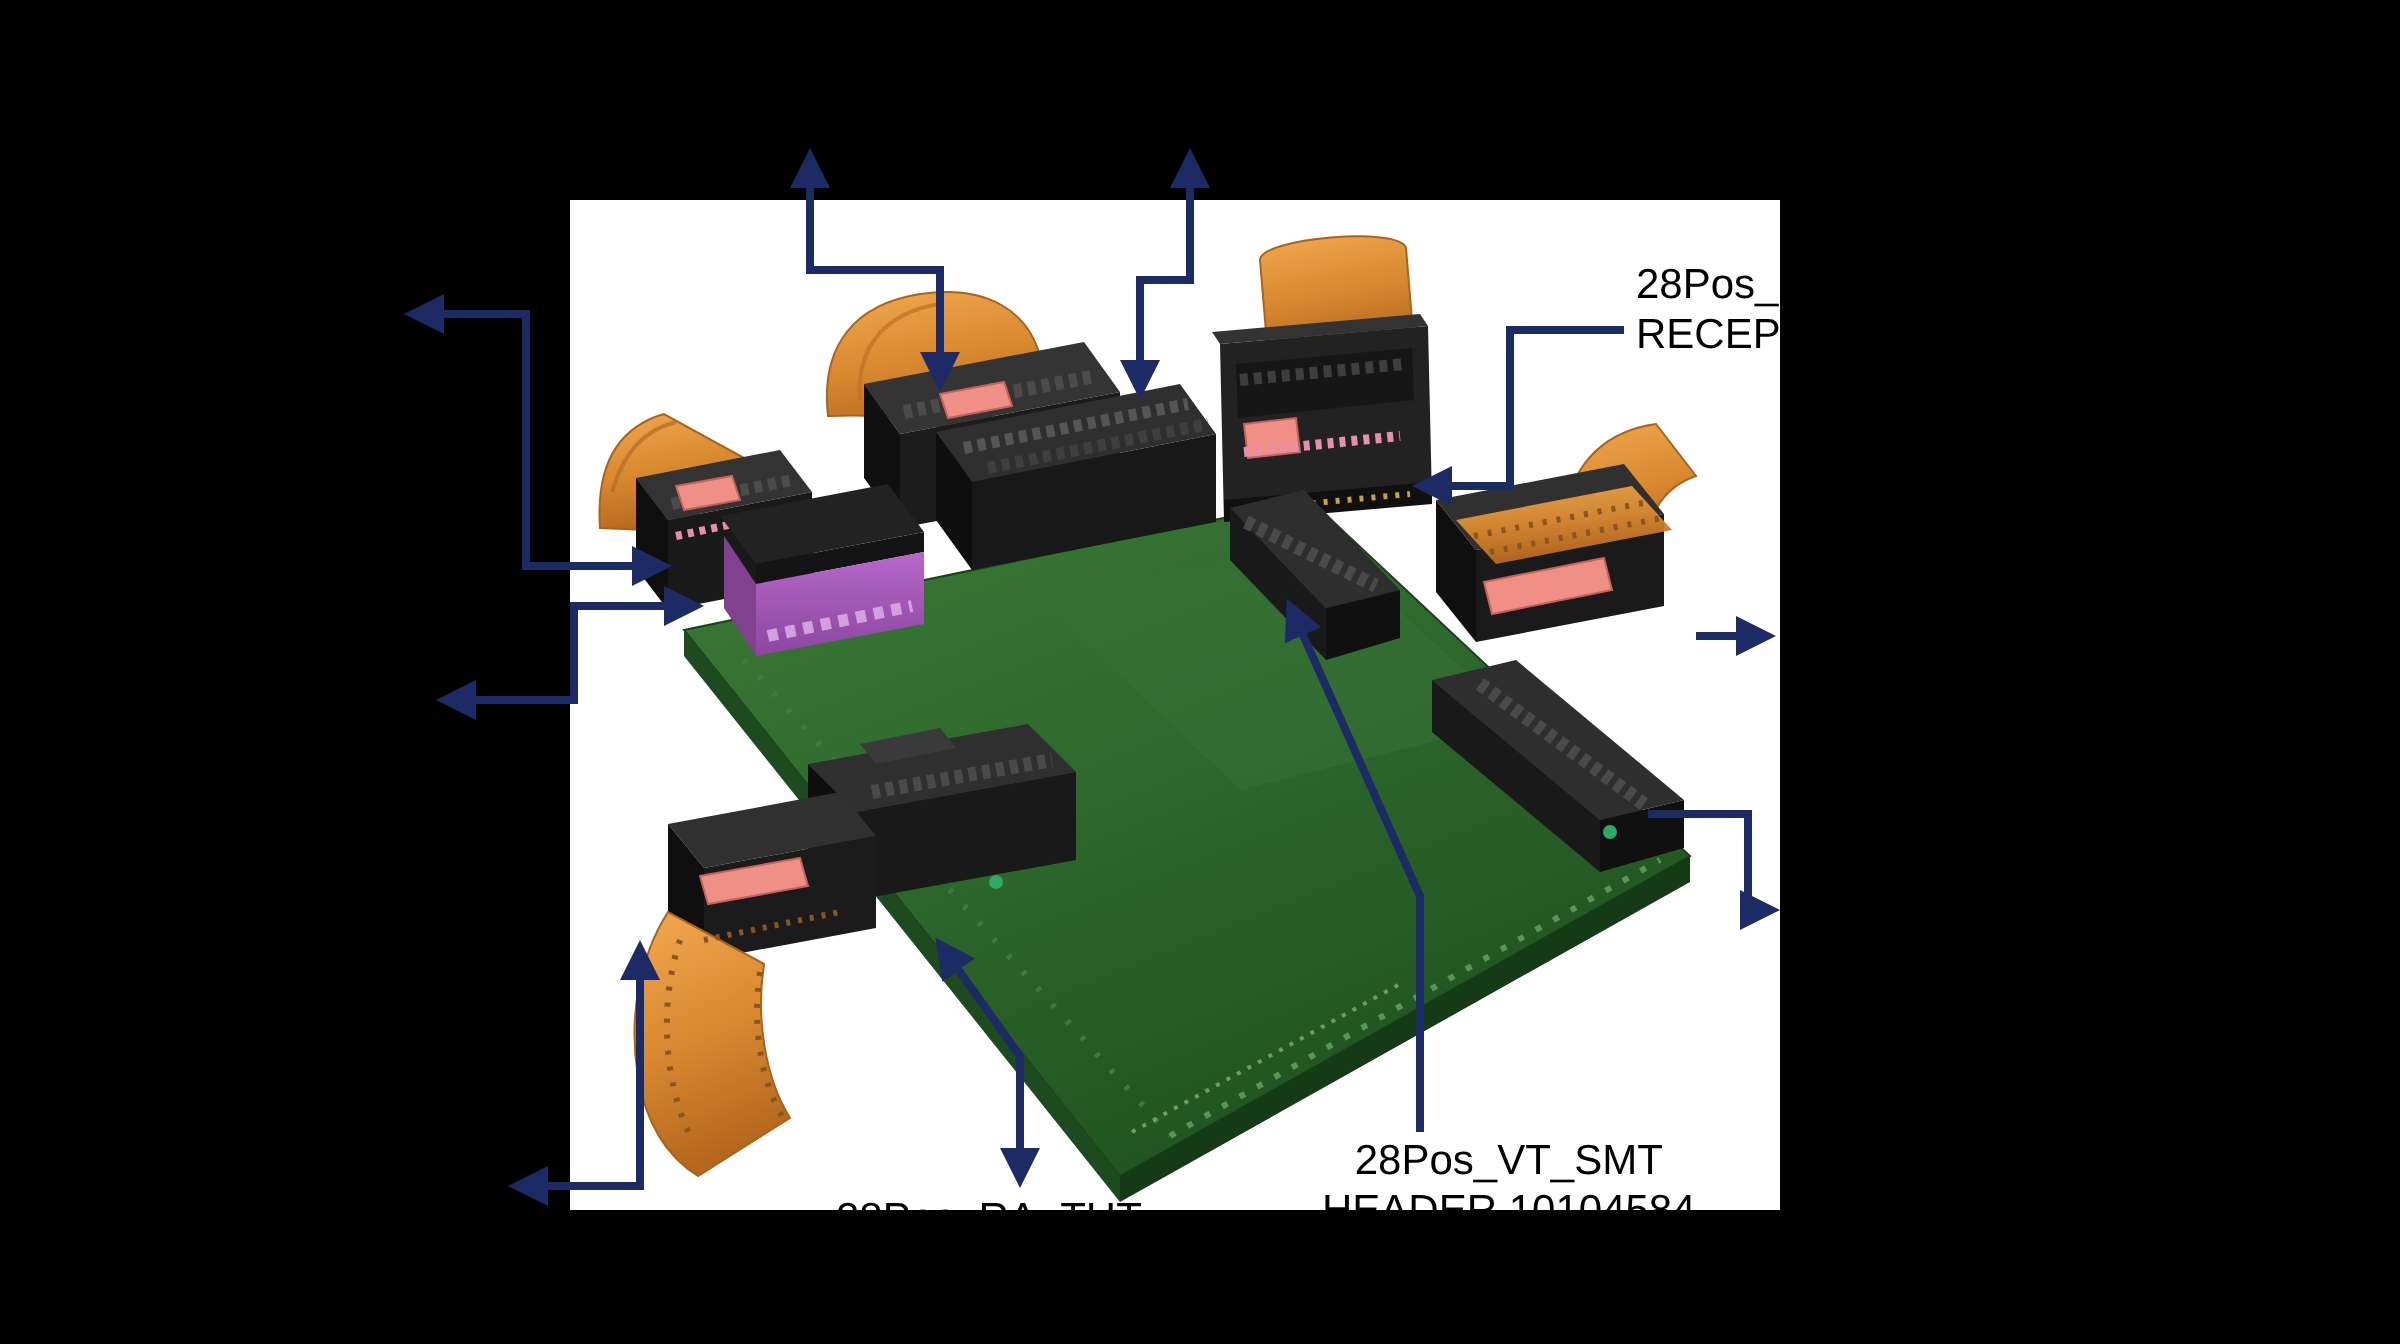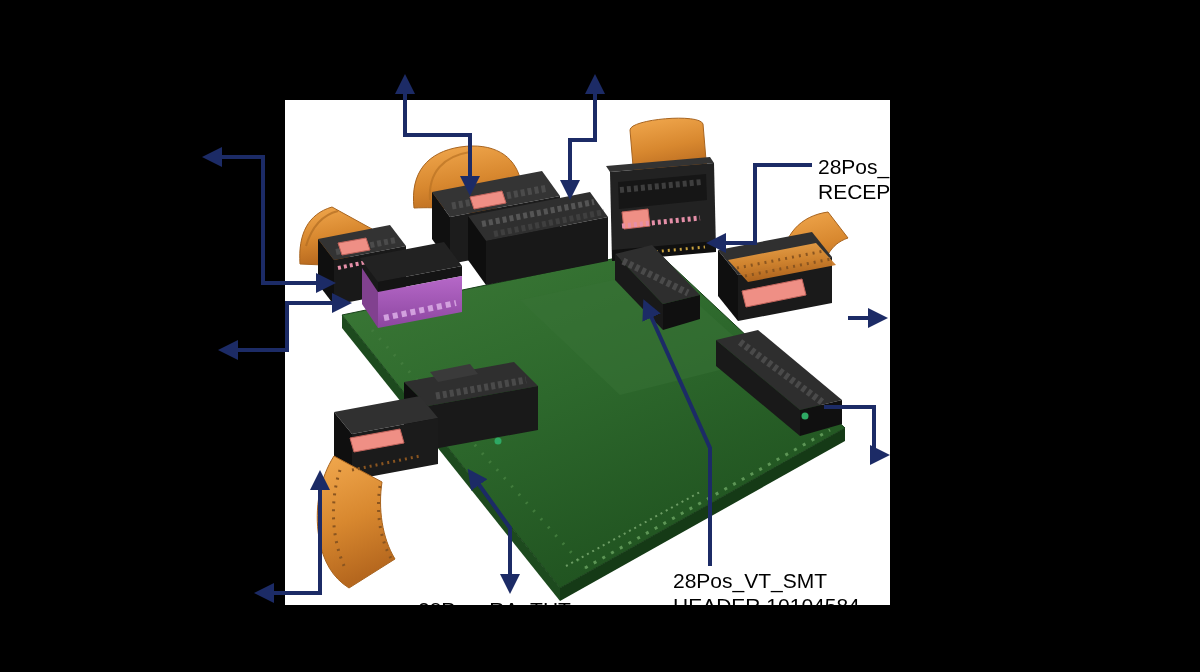--- a/index.html
+++ b/index.html
@@ -156,25 +156,25 @@
         <polyline points="812,165 755,165 755,243 710,243" class="callout" marker-end="url(#arrow)"></polyline>
         <polyline points="848,318 884,318" class="callout" marker-end="url(#arrow)"></polyline>
         <polyline points="824,407 874,407 874,455 886,455" class="callout" marker-end="url(#arrow)"></polyline>
         <polyline points="710,566 710,448 645,303" class="callout" marker-end="url(#arrow)"></polyline>
         <polyline points="258,593 320,593 320,474" class="callout" marker-end="url(#arrow)" marker-start="url(#arrowrev)"></polyline>
         <polyline points="510,590 510,528 470,472" class="callout" marker-end="url(#arrow)" marker-start="url(#arrowrev)"></polyline>
       </g>
   </svg>
 
   <div class="labels-clip">
-    <div class="label" style="left:533px;top:30px;margin-top:24px;">
+    <div class="label" style="left:533px;top:30px;">
       <div>28Pos_</div>
       <div>RECEP</div>
     </div>
-    <div class="label" style="left:388px;top:468px;">
+    <div class="label" style="left:376px;top:468px;text-align:center;">
       <div>28Pos_VT_SMT</div>
       <div>HEADER 10104584</div>
     </div>
     <div class="label" style="left:133px;top:497px;">
       <div>28Pos_RA_THT</div>
     </div>
   </div>
 
 </div>
 

